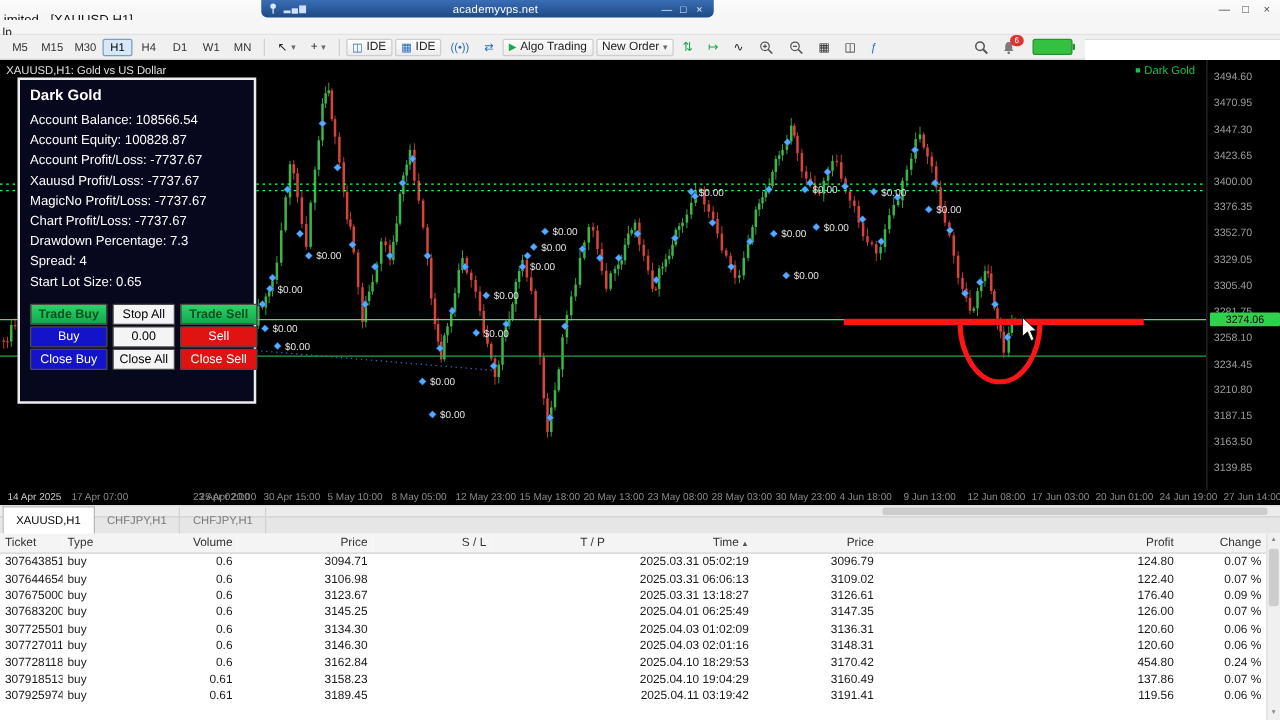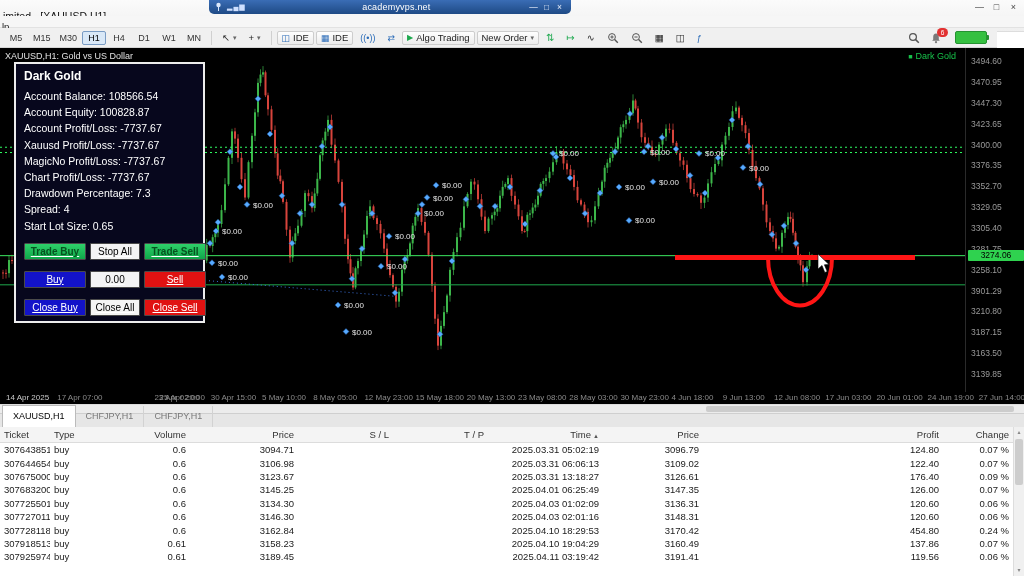--- a/index.html
+++ b/index.html
@@ -16,21 +16,21 @@
           background:linear-gradient(#3a6db5,#1e4a85);border-radius:0 0 5px 5px;
           display:flex;align-items:center;color:#fff;font-size:9px;padding:0 5px;box-sizing:border-box;}
   #rdp-host{flex:1;text-align:center;letter-spacing:.2px;padding-left:20px;}
   .rdp-ctl{width:13px;text-align:center;font-size:8.5px;color:#e8eefb;}
   #rdp-signal{font-size:7px;letter-spacing:1px;margin-left:4px;color:#cfe0ff;}
   #menubar{position:absolute;left:0;top:16px;width:1024px;height:12px;background:#f6f6f6;
            border-bottom:1px solid #e2e2e2;box-sizing:border-box;}
   #menu-text{font-size:9.5px;color:#222;padding-left:2px;line-height:11px;display:inline-block;}
 
   
-  #toolbar{position:absolute;left:0;top:28px;width:997px;height:20px;background:#f0f0f0;
+  #toolbar{position:absolute;left:0;top:28px;width:868px;height:20px;background:#f0f0f0;
            border-bottom:1px solid #d5d5d5;display:flex;align-items:center;padding:0 4px;box-sizing:border-box;gap:2px;}
   .tfbtn{min-width:16px;padding:1px 3px;font-size:9px;color:#333;text-align:center;border:1px solid transparent;border-radius:2px;}
   .tfbtn.active{background:#d9e8f7;border:1px solid #7a9cc4;color:#000;}
   #tf-group{display:flex;gap:1px;}
   .vsep{width:1px;height:14px;background:#d0d0d0;margin:0 3px;}
   .tbtn{display:flex;align-items:center;gap:3px;padding:1px 4px;font-size:9.5px;color:#222;
         border:1px solid #cdcdcd;background:linear-gradient(#fefefe,#ececec);border-radius:2px;height:14px;box-sizing:border-box;white-space:nowrap;}
   .tbtn.flat{border-color:transparent;background:transparent;}
   .caret{font-size:7px;color:#666;}
   .ic-blue{color:#2b6cb8;font-size:9px;}
@@ -56,21 +56,21 @@
                      font-size:8.5px;line-height:11px;text-align:center;border-radius:1px;z-index:4;}
   #date-axis{position:absolute;left:0;top:344px;width:936px;height:12px;background:#000;}
   .da-label{position:absolute;top:1px;font-size:8px;color:#8a8a8a;white-space:nowrap;}
   .da-label.first{color:#c9c9c9;}
 
   
   #panel{position:absolute;left:14px;top:62px;width:191px;height:261px;background:#07071d;
          border:2px solid #ededed;z-index:20;padding:3px 8px;box-sizing:border-box;color:#fff;}
   #panel-title{font-size:12px;font-weight:bold;margin:2px 0 5px;}
   .stat{font-size:10.5px;line-height:16.2px;white-space:nowrap;}
-  #panel-buttons{display:grid;grid-template-columns:62px 50px 62px;gap:11px 4px;margin-top:9px;text-decoration:underline;}
+  #panel-buttons{display:grid;grid-template-columns:62px 50px 62px;gap:1px 4px;margin-top:9px;}
   .pbtn{height:15px;font-size:10px;display:flex;align-items:center;justify-content:center;
         border:1px solid #4a4a4a;border-radius:1px;cursor:pointer;white-space:nowrap;}
   .pbtn.green{background:linear-gradient(#2fd06a,#0fa84a);color:#07521f;font-weight:bold;}
   .pbtn.blue{background:#1313c9;color:#fff;}
   .pbtn.red{background:#e01212;color:#fff;}
   .pbtn.white{background:#f4f4f4;color:#000;}
 
   
   #hscroll{position:absolute;left:0;top:404px;width:1024px;height:9px;background:#ececec;border-top:1px solid #dcdcdc;box-sizing:border-box;}
   #hthumb{position:absolute;left:706px;top:1px;width:308px;height:6px;background:#cccccc;border-radius:2px;}
@@ -849,21 +849,21 @@
         <span class="pa-label" style="top: 30.0283px;">3470.95</span>
         <span class="pa-label" style="top: 50.885px;">3447.30</span>
         <span class="pa-label" style="top: 71.7417px;">3423.65</span>
         <span class="pa-label" style="top: 92.5984px;">3400.00</span>
         <span class="pa-label" style="top: 113.455px;">3376.35</span>
         <span class="pa-label" style="top: 134.312px;">3352.70</span>
         <span class="pa-label" style="top: 155.169px;">3329.05</span>
         <span class="pa-label" style="top: 176.025px;">3305.40</span>
         <span class="pa-label" style="top: 196.882px;">3281.75</span>
         <span class="pa-label" style="top: 217.739px;">3258.10</span>
-        <span class="pa-label" style="top: 238.595px;">3901.29</span>
+        <span class="pa-label" style="top: 238.595px;">3234.45</span>
         <span class="pa-label" style="top: 259.452px;">3210.80</span>
         <span class="pa-label" style="top: 280.309px;">3187.15</span>
         <span class="pa-label" style="top: 301.165px;">3163.50</span>
         <span class="pa-label" style="top: 322.022px;">3139.85</span>
       </div>
     <div id="date-axis">
         <span class="da-label first" style="left: 6px;">14 Apr 2025</span>
         <span class="da-label" style="left: 57.2px;">17 Apr 07:00</span>
         <span class="da-label" style="left: 108.4px; margin-left: 46px;">23 Apr 02:00</span>
         <span class="da-label" style="left: 159.6px;">25 Apr 20:00</span>

